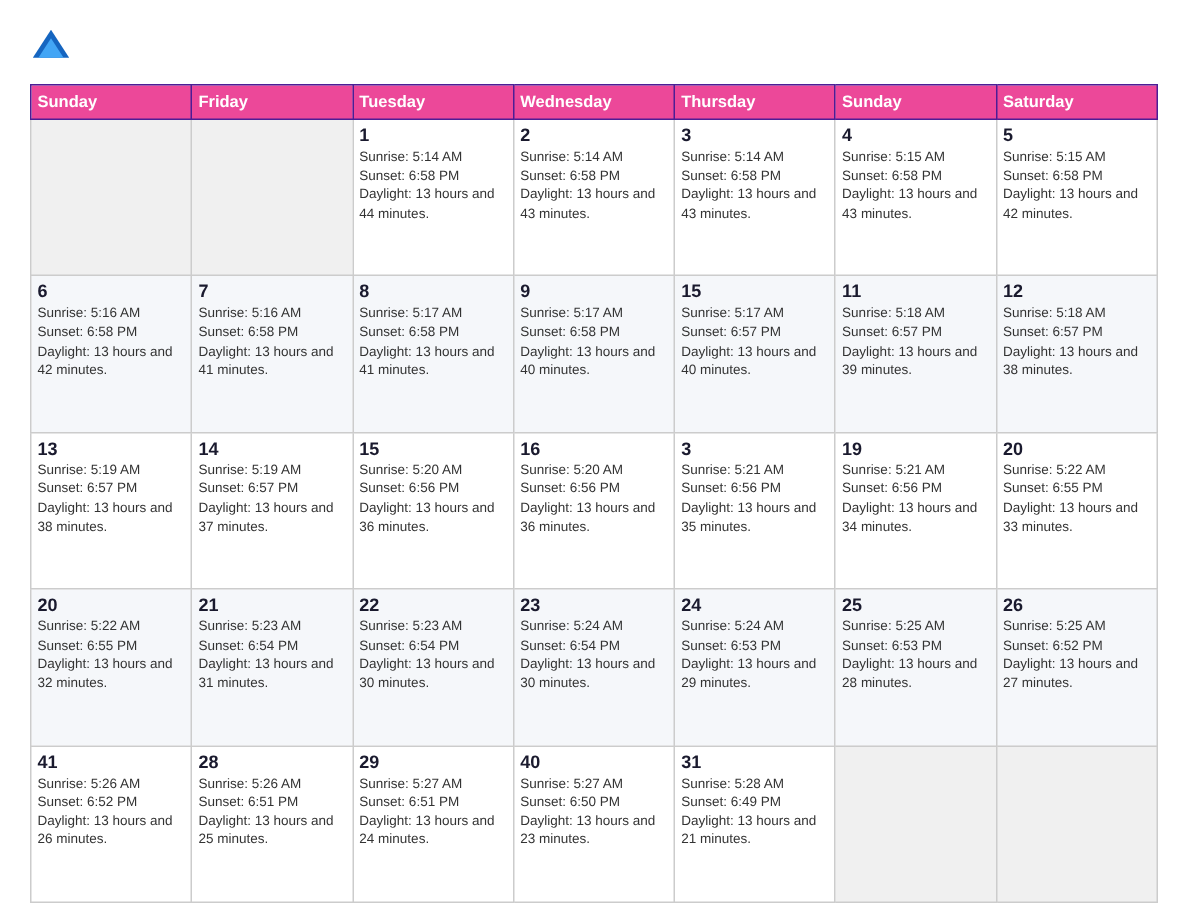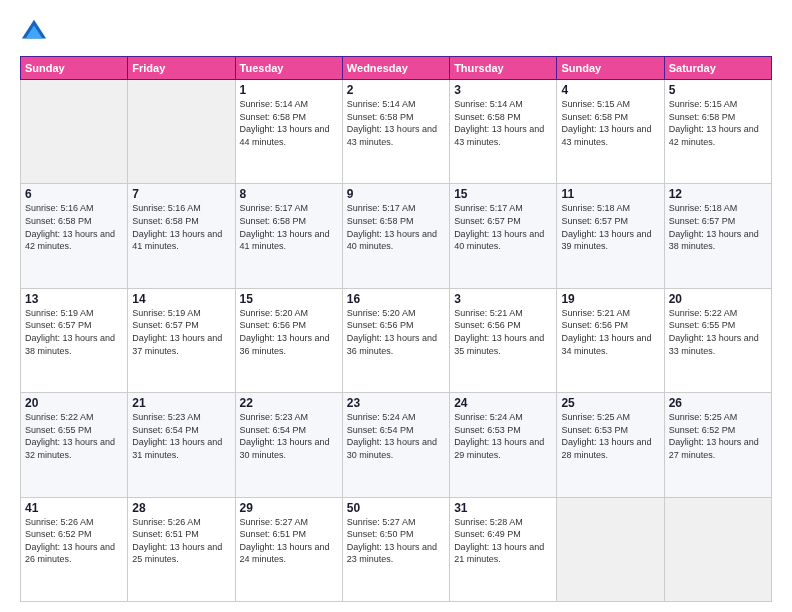--- a/index.html
+++ b/index.html
@@ -260,21 +260,21 @@
           </td>
           <td>
             <span class="day-number">28</span>
             <div class="day-info">Sunrise: 5:26 AM<br>Sunset: 6:51 PM<br>Daylight: 13 hours and 25 minutes.</div>
           </td>
           <td>
             <span class="day-number">29</span>
             <div class="day-info">Sunrise: 5:27 AM<br>Sunset: 6:51 PM<br>Daylight: 13 hours and 24 minutes.</div>
           </td>
           <td>
-            <span class="day-number">50</span>
+            <span class="day-number">40</span>
             <div class="day-info">Sunrise: 5:27 AM<br>Sunset: 6:50 PM<br>Daylight: 13 hours and 23 minutes.</div>
           </td>
           <td>
             <span class="day-number">31</span>
             <div class="day-info">Sunrise: 5:28 AM<br>Sunset: 6:49 PM<br>Daylight: 13 hours and 21 minutes.</div>
           </td>
           <td class="empty-cell"></td>
           <td class="empty-cell"></td>
         </tr>
       </tbody>

